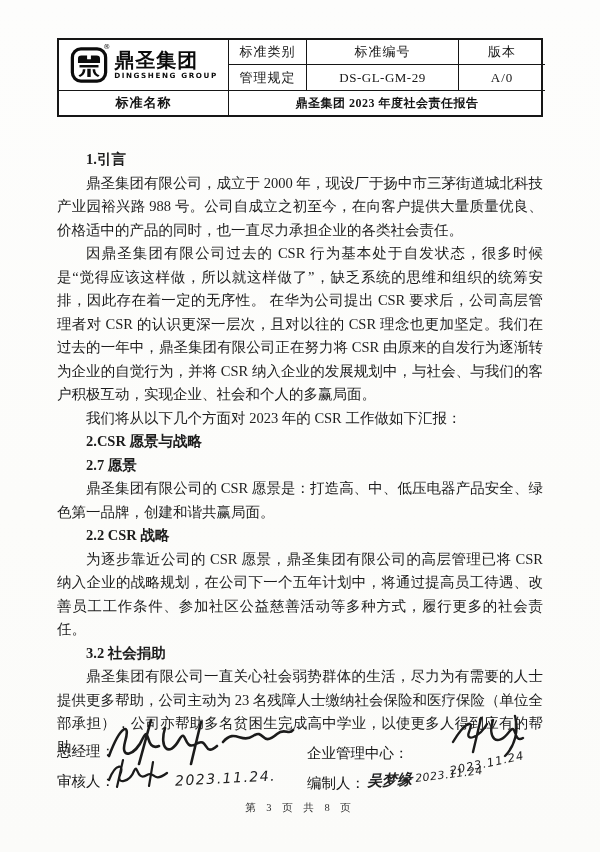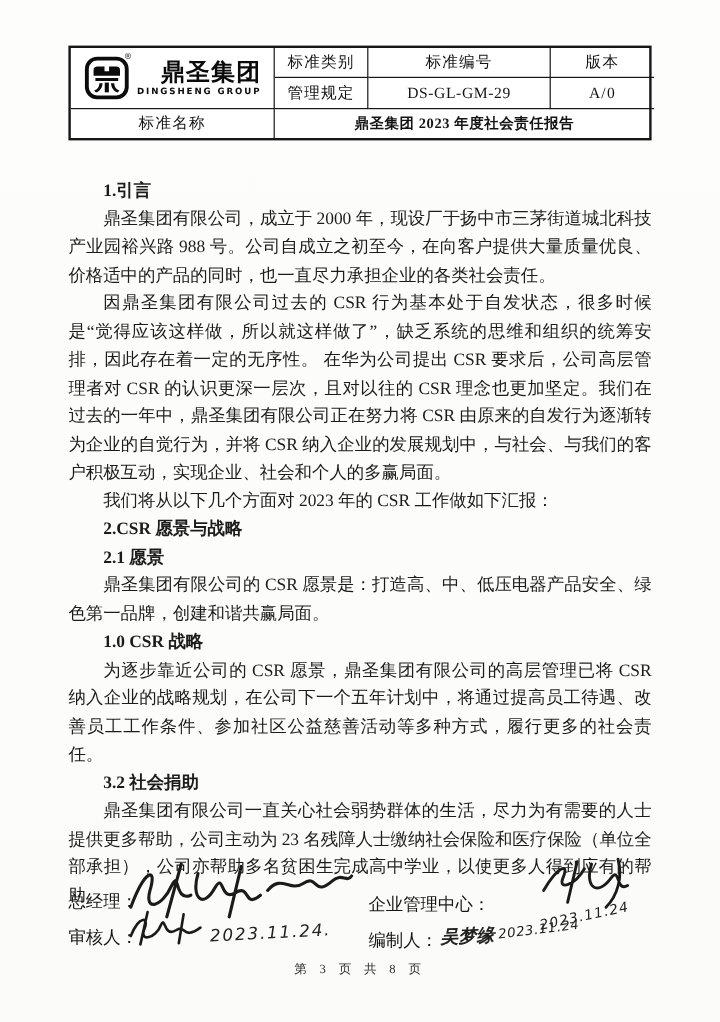--- a/index.html
+++ b/index.html
@@ -25,25 +25,25 @@
   }
   .cell{
     display:flex;align-items:center;justify-content:center;
     font-size:13px;color:#141414;box-sizing:border-box;
     letter-spacing:1px;
   }
   .b-r{border-right:1.5px solid #161616;}
   .b-b{border-bottom:1.5px solid #161616;}
   .logo-cell{grid-column:1;grid-row:1/3;gap:5px;}
   .cell.code{letter-spacing:0.5px;}
-  .name-label{grid-column:1;grid-row:3;}
+  .name-label{grid-column:1;grid-row:3;font-weight:bold;}
   .name-value{grid-column:2/5;grid-row:3;font-weight:bold;letter-spacing:0.5px;font-size:12px;}
   .logo-icon-wrap{position:relative;width:40px;height:38px;flex:0 0 auto;}
   .logo-reg{position:absolute;top:-3px;right:-2px;font-size:7px;color:#111;font-family:"DejaVu Sans",sans-serif;}
-  .logo-text{display:flex;flex-direction:column;align-items:flex-end;line-height:1;}
+  .logo-text{display:flex;flex-direction:column;align-items:flex-start;line-height:1;}
   .logo-cn{
     font-family:"DejaVu Sans","Liberation Sans",sans-serif;
     font-size:20px;font-weight:900;color:#0b0b0b;letter-spacing:1px;
   }
   .logo-en{
     font-family:"DejaVu Sans","Liberation Sans",sans-serif;
     font-size:7.2px;font-weight:700;color:#0b0b0b;letter-spacing:1.6px;margin-top:2px;
   }
   
   .doc-body{
@@ -111,23 +111,23 @@
     <div class="cell name-label b-r">标准名称</div>
     <div class="cell name-value">鼎圣集团 2023 年度社会责任报告</div>
   </div>
 
   <div class="doc-body">
       <div class="para heading">1.引言</div>
       <div class="para">鼎圣集团有限公司，成立于 2000 年，现设厂于扬中市三茅街道城北科技产业园裕兴路 988 号。公司自成立之初至今，在向客户提供大量质量优良、 价格适中的产品的同时，也一直尽力承担企业的各类社会责任。</div>
       <div class="para">因鼎圣集团有限公司过去的 CSR 行为基本处于自发状态，很多时候是“觉得应该这样做，所以就这样做了”，缺乏系统的思维和组织的统筹安排，因此存在着一定的无序性。 在华为公司提出 CSR 要求后，公司高层管理者对 CSR 的认识更深一层次，且对以往的 CSR 理念也更加坚定。我们在过去的一年中，鼎圣集团有限公司正在努力将 CSR 由原来的自发行为逐渐转为企业的自觉行为，并将 CSR 纳入企业的发展规划中，与社会、与我们的客户积极互动，实现企业、社会和个人的多赢局面。</div>
       <div class="para">我们将从以下几个方面对 2023 年的 CSR 工作做如下汇报：</div>
       <div class="para heading">2.CSR 愿景与战略</div>
-      <div class="para heading">2.1 愿景</div>
+      <div class="para heading">2.7 愿景</div>
       <div class="para">鼎圣集团有限公司的 CSR 愿景是：打造高、中、低压电器产品安全、绿色第一品牌，创建和谐共赢局面。</div>
-      <div class="para heading">1.0 CSR 战略</div>
+      <div class="para heading">2.2 CSR 战略</div>
       <div class="para">为逐步靠近公司的 CSR 愿景，鼎圣集团有限公司的高层管理已将 CSR 纳入企业的战略规划，在公司下一个五年计划中，将通过提高员工待遇、改善员工工作条件、参加社区公益慈善活动等多种方式，履行更多的社会责任。</div>
       <div class="para heading">3.2 社会捐助</div>
       <div class="para">鼎圣集团有限公司一直关心社会弱势群体的生活，尽力为有需要的人士提供更多帮助，公司主动为 23 名残障人士缴纳社会保险和医疗保险（单位全部承担），公司亦帮助多名贫困生完成高中学业，以使更多人得到应有的帮助。</div>
     </div>
 
   <div class="signatures">
     <span class="sig-label gm-label">总经理：</span>
     <svg class="scrawl gm-scrawl" width="200" height="56" viewBox="0 0 200 56">
       <path d="M10 42 C22 10 32 8 26 28 C21 46 36 42 44 24 C51 10 46 38 60 32 M52 6 L40 50 M66 14 C60 34 70 44 80 26 C88 12 84 38 97 30 C110 22 104 44 118 32 M102 8 L92 50 M124 28 C136 14 142 30 154 22 C166 14 162 34 178 20 C186 13 190 22 194 16" fill="none" stroke="#1b1b1b" stroke-width="2.6" stroke-linecap="round" stroke-linejoin="round"></path>
     </svg>

